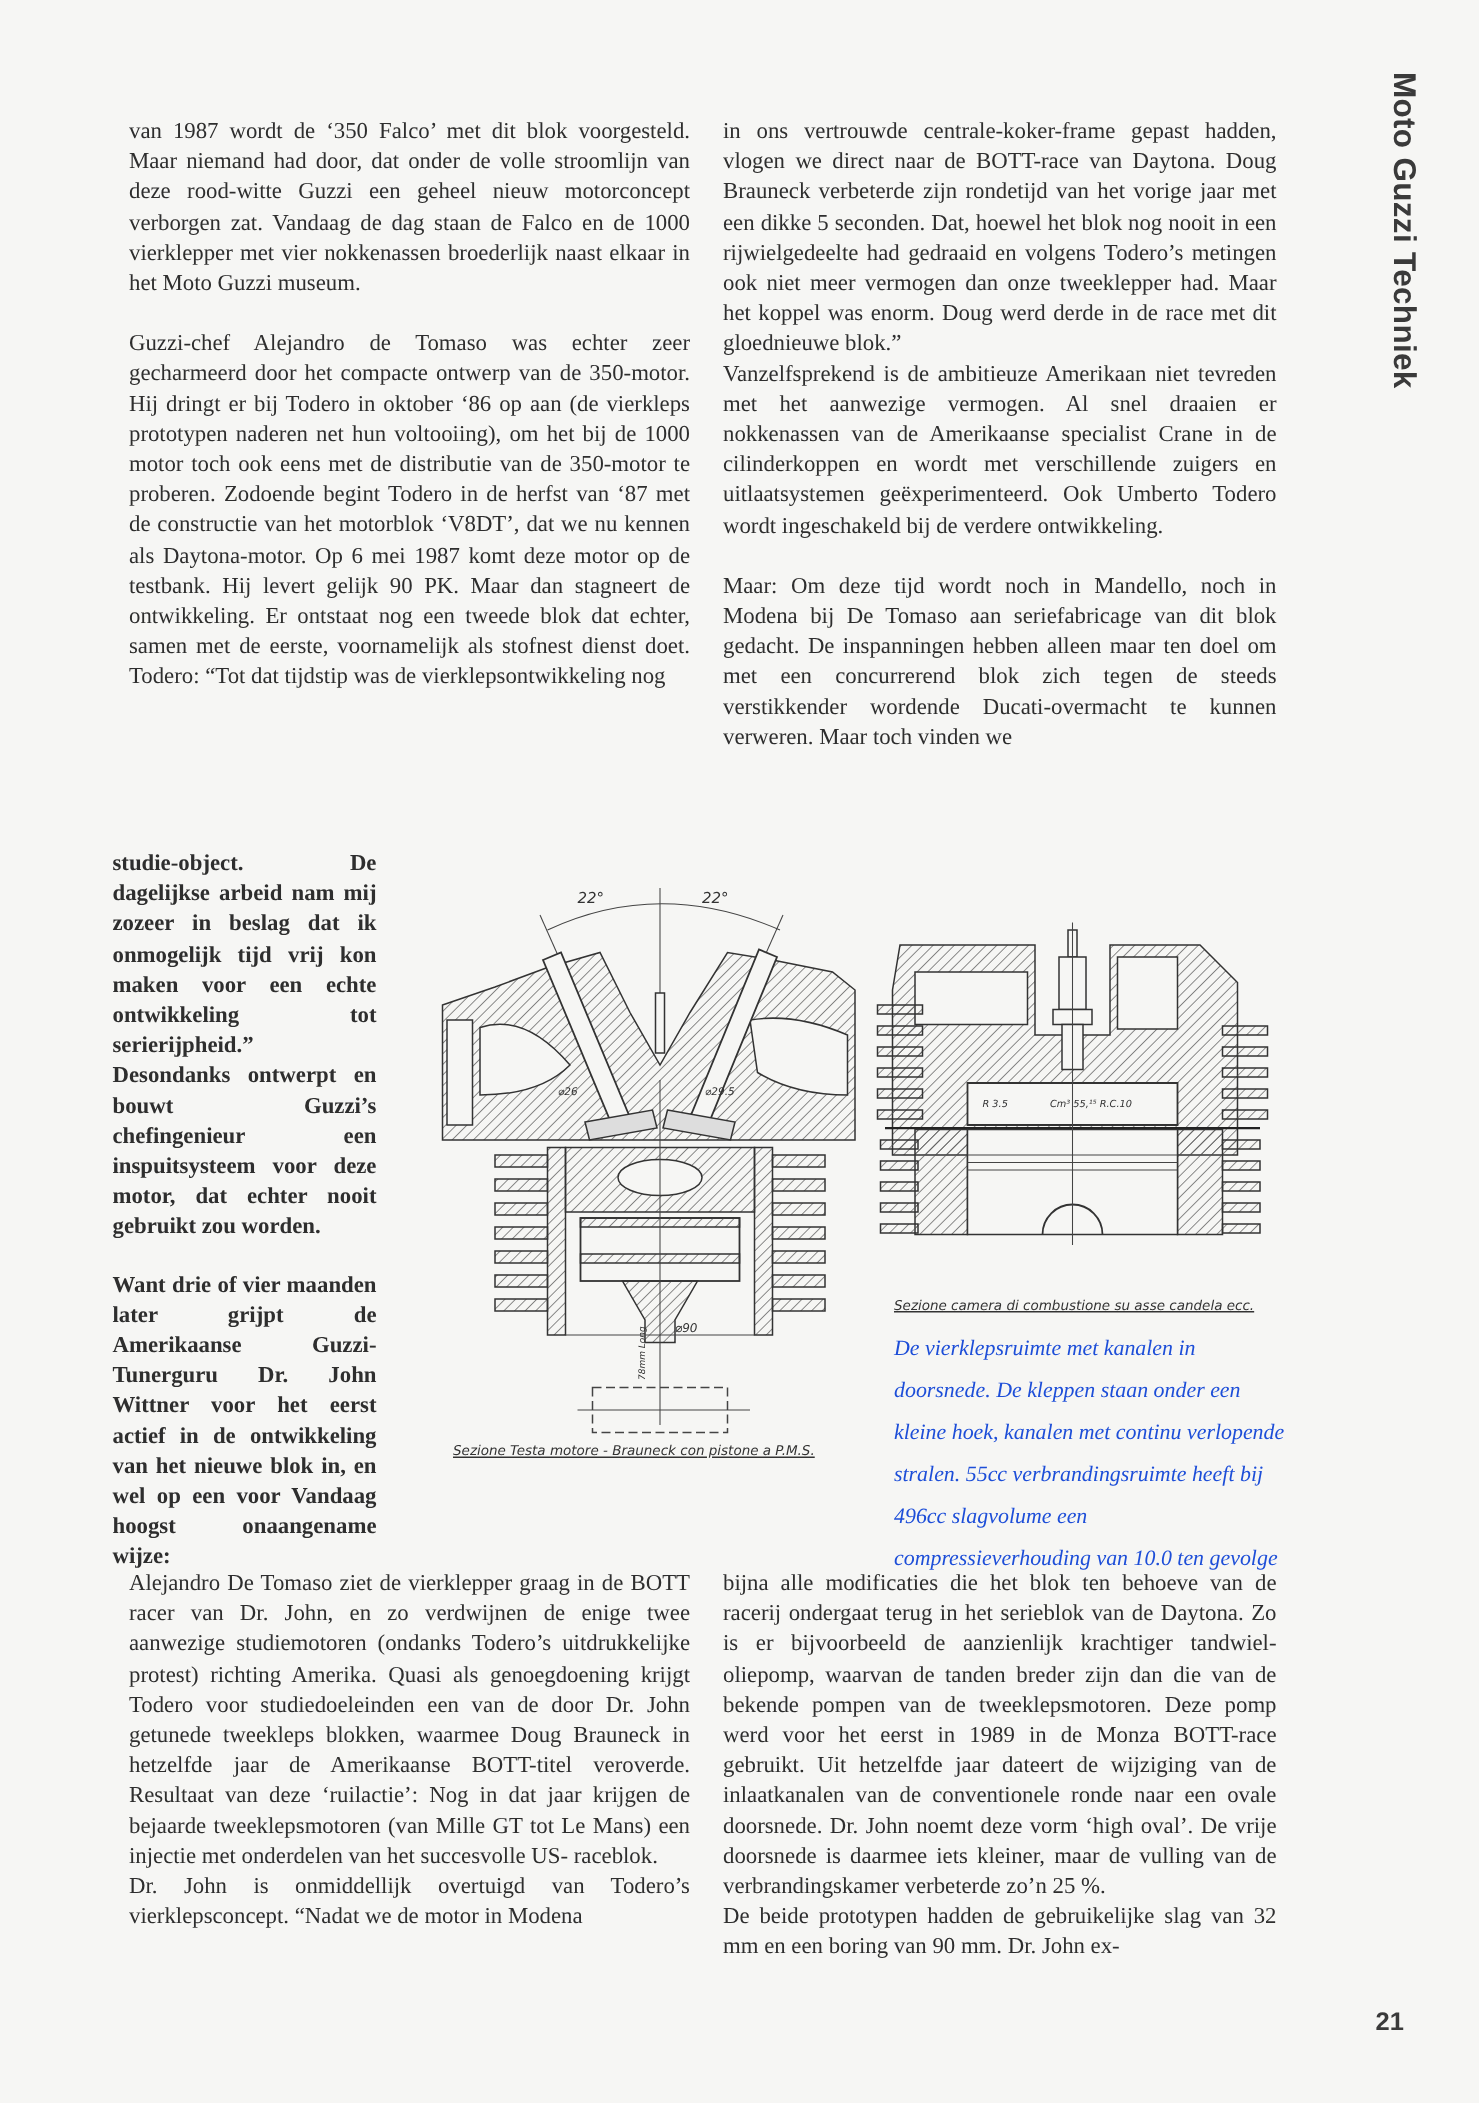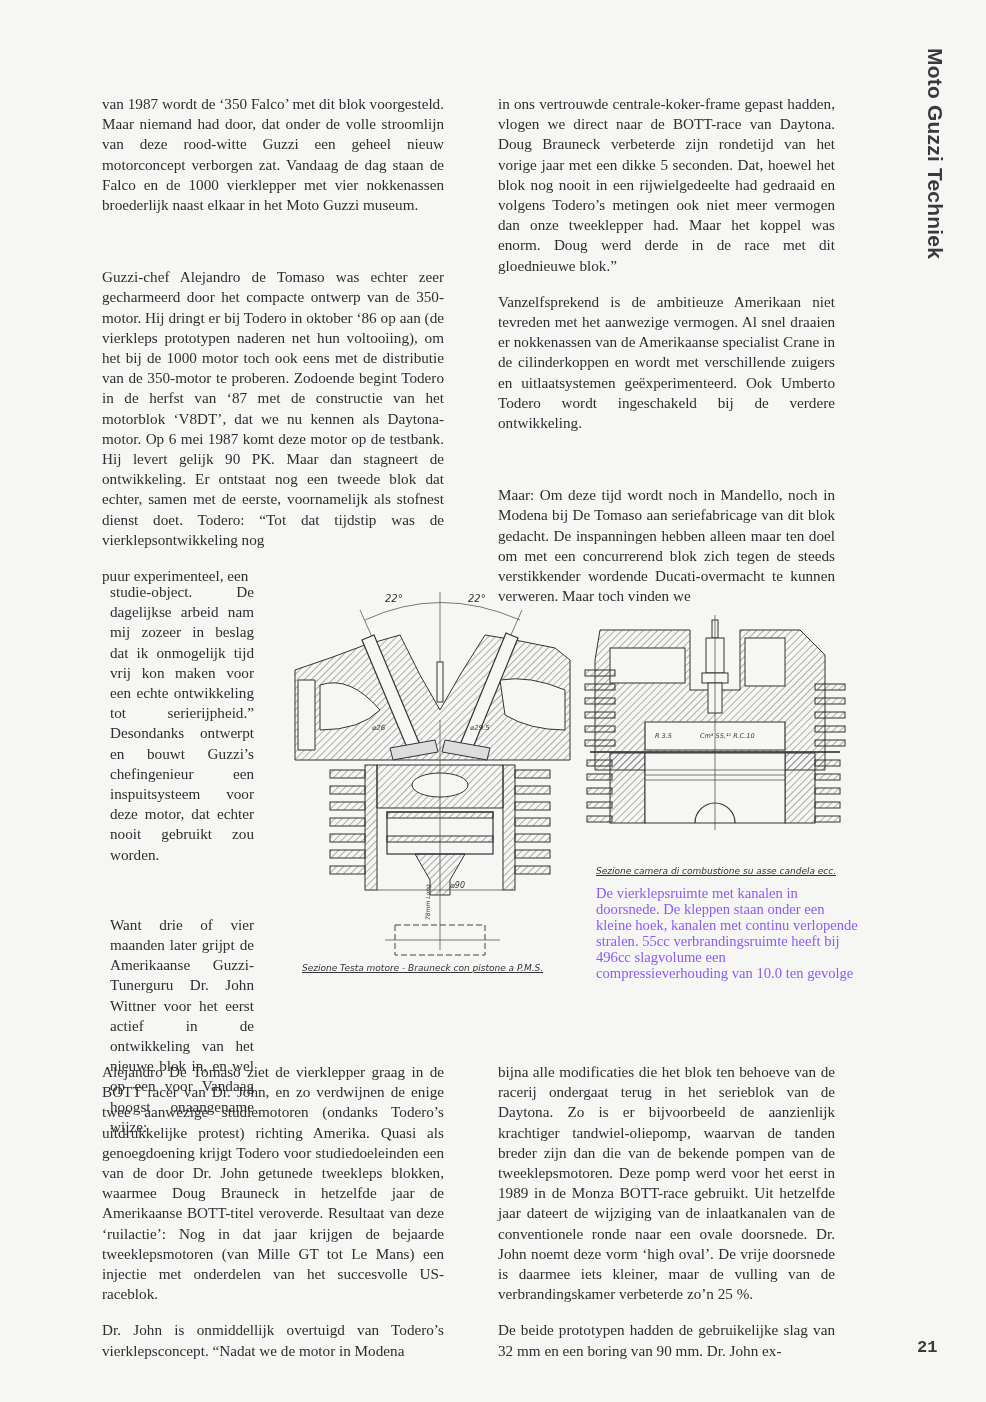--- a/index.html
+++ b/index.html
@@ -13,21 +13,21 @@
   }
   .page { position: absolute; left: 0; top: 0; width: 986px; height: 1402px; }
   .col-text {
     position: absolute;
     font-family: "Liberation Serif", serif;
     font-size: 15.2px;
     line-height: 20.2px;
     text-align: justify;
     color: #2e2e2e;
   }
-  .col-text p { margin: 16px; }
+  .col-text p { margin: 0; }
   .heading {
     font-family: "DejaVu Serif", serif;
     font-weight: bold;
     font-size: 16px;
     line-height: 20px;
     color: #222;
     margin: 0;
   }
   .sidebar-title {
     position: absolute;
@@ -36,33 +36,34 @@
     writing-mode: vertical-rl;
     font-family: "Liberation Sans", sans-serif;
     font-weight: bold;
     font-size: 21px;
     color: #3a3a3a;
     letter-spacing: 0.2px;
   }
   .page-number {
     position: absolute;
     left: 917px; top: 1338px;
-    font-family: Liberation Mono, monospace;
+    font-family: Liberation Sans, sans-serif;
     font-weight: bold;
     font-size: 17px;
     color: #3a3a3a;
   }
   .caption {
     position: absolute;
     left: 596px; top: 885px;
     width: 262px;
     font-family: "Liberation Serif", serif;
+    font-style: italic;
     font-size: 14.6px;
-    line-height: 16px;
-    color: #8b5cf6;
+    line-height: 28px;
+    color: #1d4ed8;
   }
   .drawing-label {
     font-family: "DejaVu Sans", sans-serif;
     font-style: italic;
     font-size: 9px;
     text-decoration: underline;
     color: #333;
     position: absolute;
     white-space: nowrap;
   }
@@ -76,24 +77,23 @@
 <body>
 
 <div class="page">
 
   <div class="sidebar-title">Moto Guzzi Techniek</div>
 
   <div class="col-text" style="left:86px; top:78px; width:374px;">
     <p>van 1987 wordt de ‘350 Falco’ met dit blok voorgesteld. Maar niemand had door, dat onder de volle stroomlijn van deze rood-witte Guzzi een geheel nieuw motorconcept verborgen zat. Vandaag de dag staan de Falco en de 1000 vierklepper met vier nokkenassen broederlijk naast elkaar in het Moto Guzzi museum.</p>
     <div style="height:20px;"></div>
     <p>Guzzi-chef Alejandro de Tomaso was echter zeer gecharmeerd door het compacte ontwerp van de 350-motor. Hij dringt er bij Todero in oktober ‘86 op aan (de vierkleps prototypen naderen net hun voltooiing), om het bij de 1000 motor toch ook eens met de distributie van de 350-motor te proberen. Zodoende begint Todero in de herfst van ‘87 met de constructie van het motorblok ‘V8DT’, dat we nu kennen als Daytona-motor. Op 6 mei 1987 komt deze motor op de testbank. Hij levert gelijk 90 PK. Maar dan stagneert de ontwikkeling. Er ontstaat nog een tweede blok dat echter, samen met de eerste, voornamelijk als stofnest dienst doet. Todero: “Tot dat tijdstip was de vierklepsontwikkeling nog</p>
-    <p style="text-align:left;">puur experimenteel, een</p>
-  </div>
-
-  <div class="col-text" style="left:94px; top:566px; width:176px;">
+  </div>
+
+  <div class="col-text" style="left:75px; top:566px; width:176px;font-weight:bold;">
     <p>studie-object. De dagelijkse arbeid nam mij zozeer in beslag dat ik onmogelijk tijd vrij kon maken voor een echte ontwikkeling tot serierijpheid.” Desondanks ontwerpt en bouwt Guzzi’s chefingenieur een inspuitsysteem voor deze motor, dat echter nooit gebruikt zou worden.</p>
     <div style="height:18px;"></div>
     <p>Want drie of vier maanden later grijpt de Amerikaanse Guzzi-Tunerguru Dr. John Wittner voor het eerst actief in de ontwikkeling van het nieuwe blok in, en wel op een voor Vandaag hoogst onaangename wijze:</p>
   </div>
 
   <div class="col-text" style="left:86px; top:1046px; width:374px;">
     <p>Alejandro De Tomaso ziet de vierklepper graag in de BOTT racer van Dr. John, en zo verdwijnen de enige twee aanwezige studiemotoren (ondanks Todero’s uitdrukkelijke protest) richting Amerika. Quasi als genoegdoening krijgt Todero voor studiedoeleinden een van de door Dr. John getunede tweekleps blokken, waarmee Doug Brauneck in hetzelfde jaar de Amerikaanse BOTT-titel veroverde. Resultaat van deze ‘ruilactie’: Nog in dat jaar krijgen de bejaarde tweeklepsmotoren (van Mille GT tot Le Mans) een injectie met onderdelen van het succesvolle US- raceblok.</p>
     <p>Dr. John is onmiddellijk overtuigd van Todero’s vierklepsconcept. “Nadat we de motor in Modena</p>
   </div>
 

